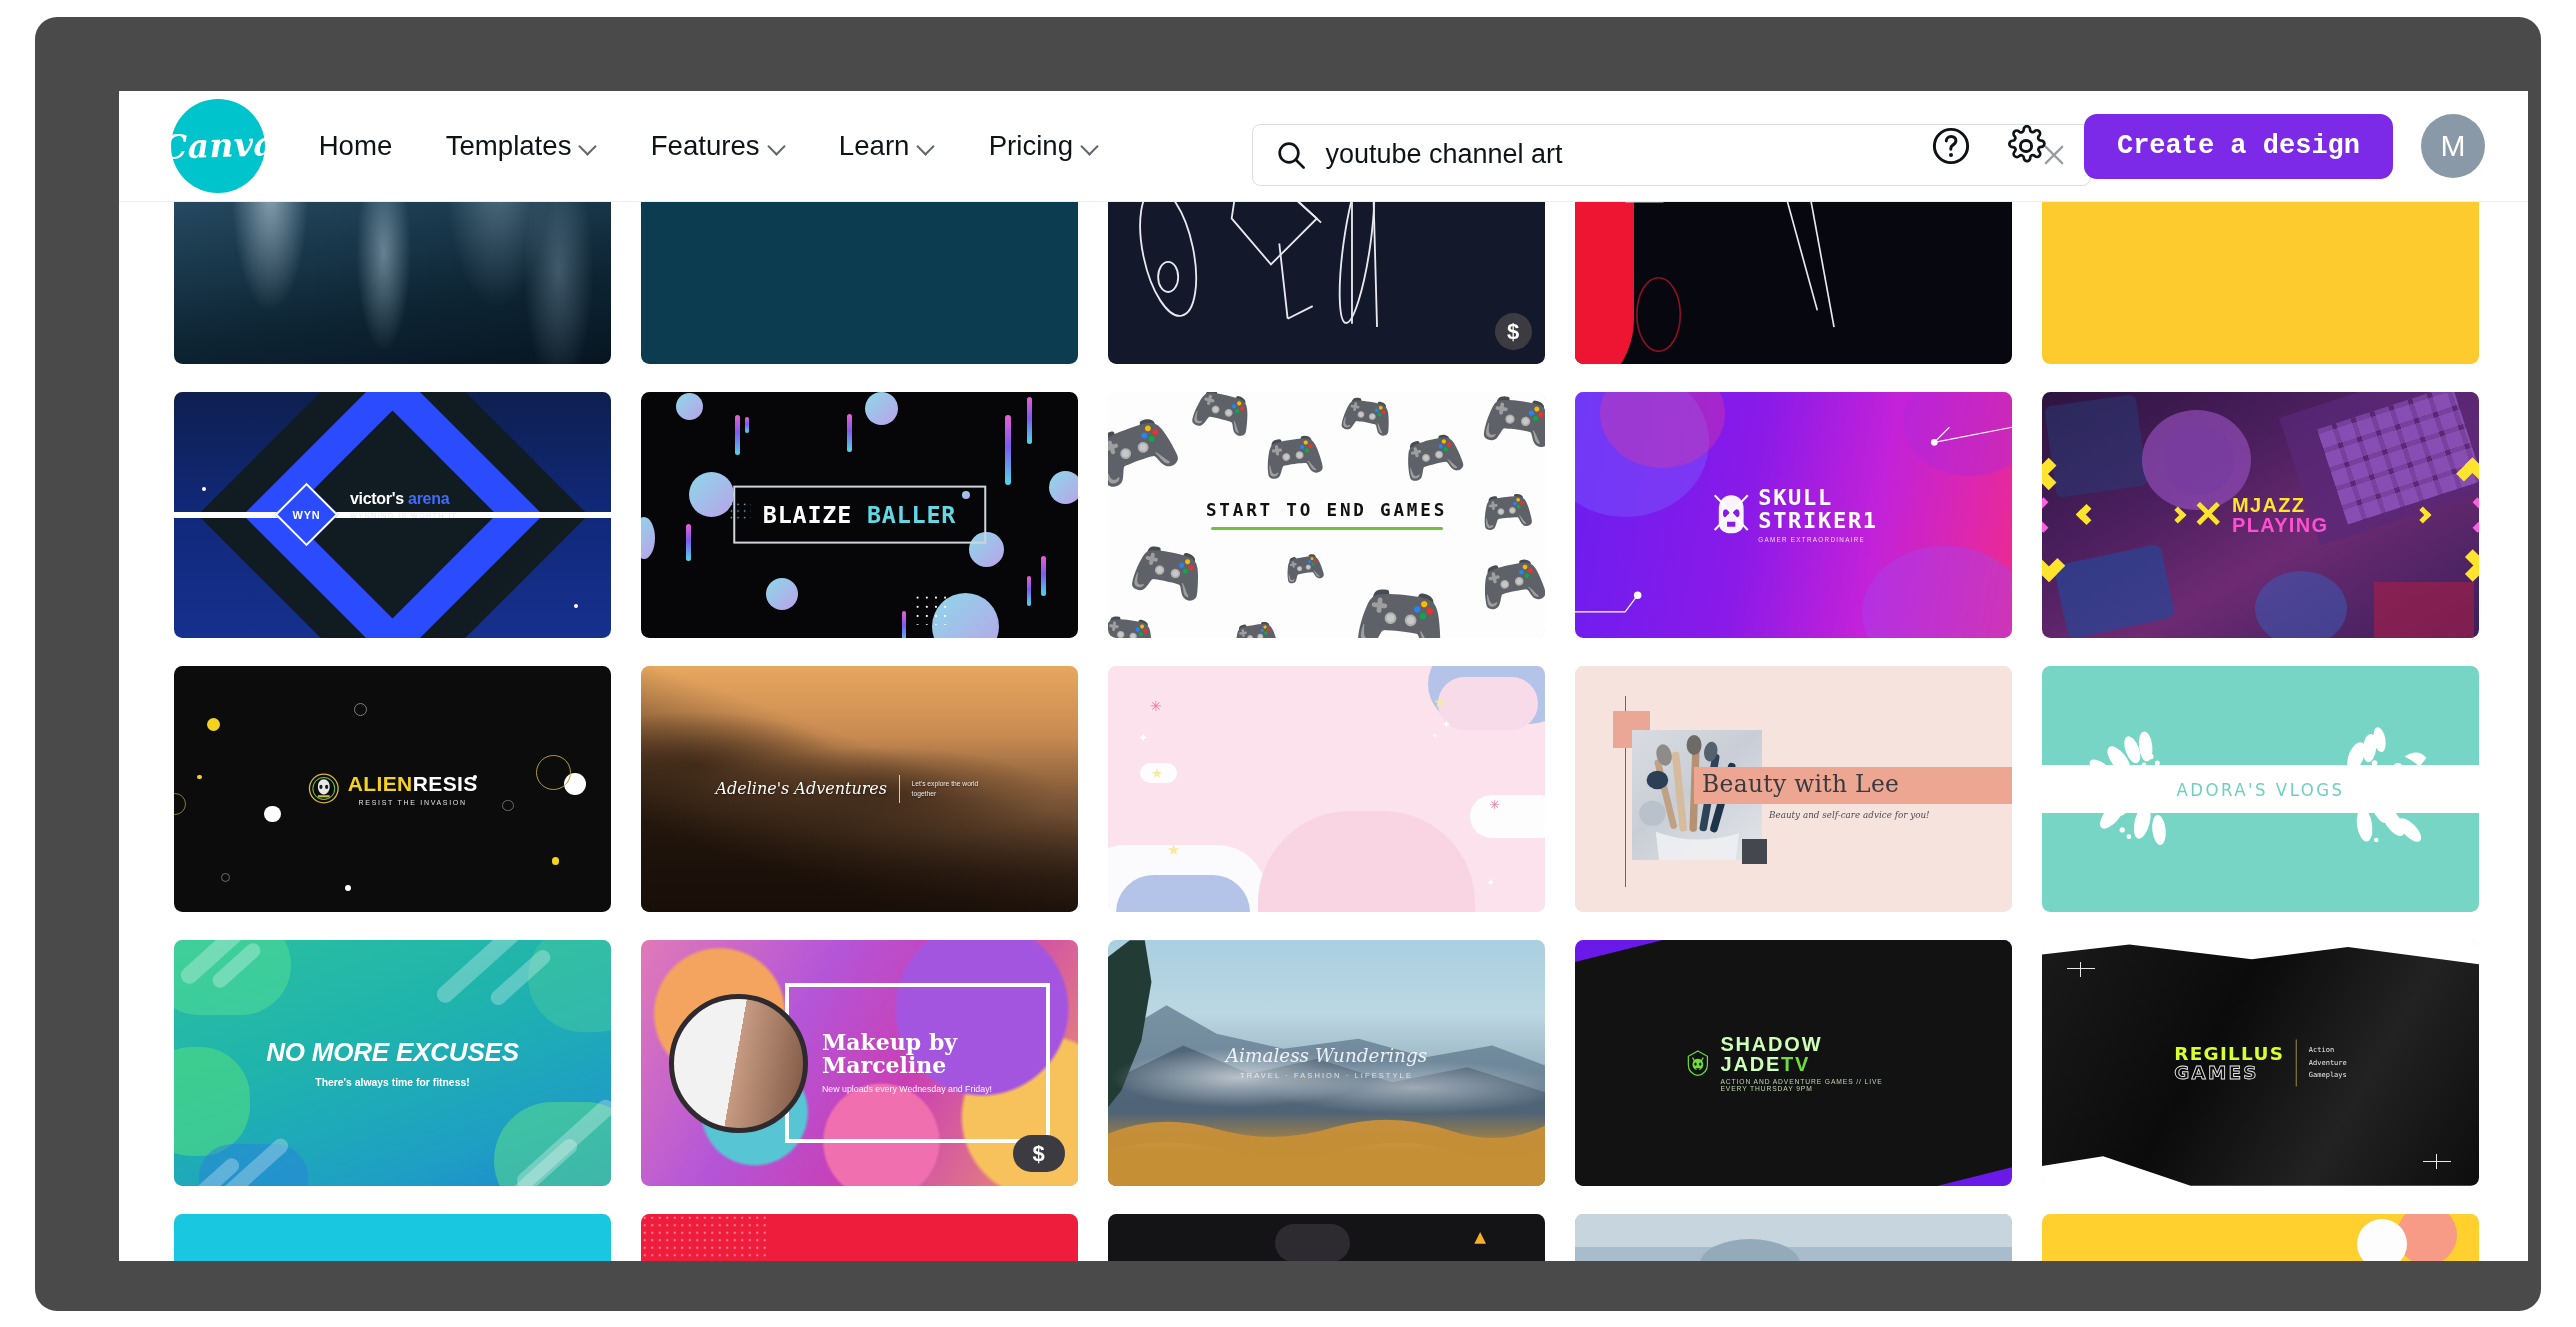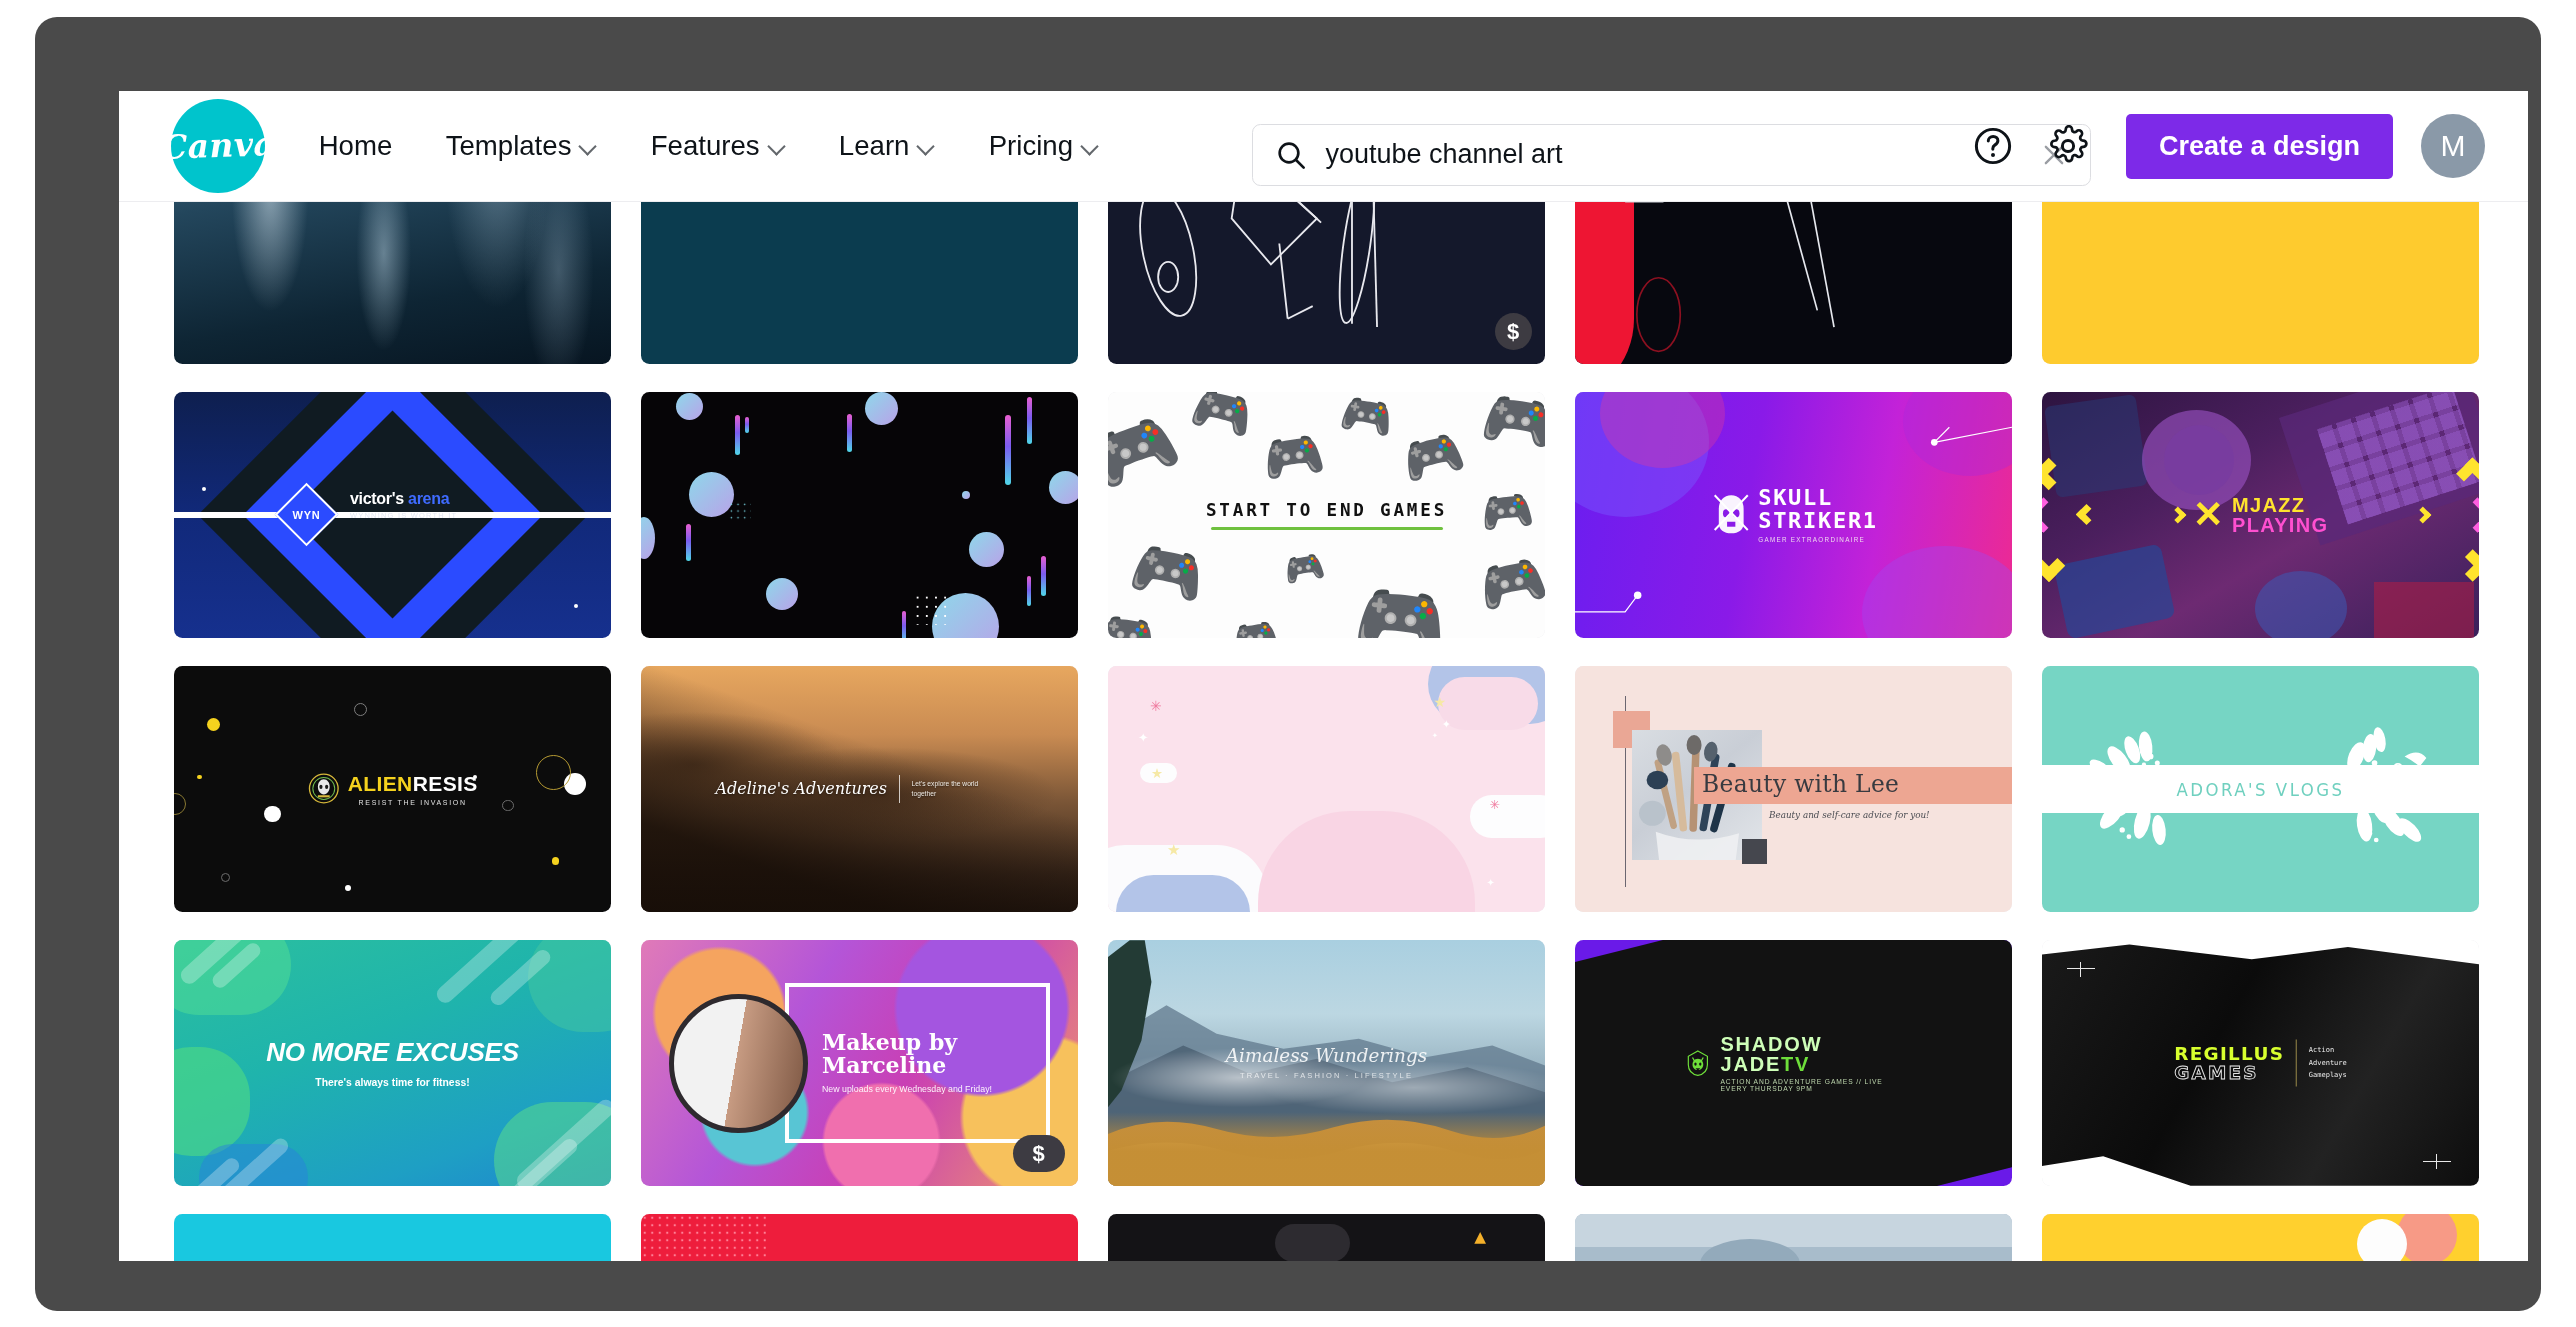--- a/index.html
+++ b/index.html
@@ -86,22 +86,22 @@
   }
   .icon-btn {
     width: 60px; height: 60px; margin-left: 15px; cursor: pointer;
     display: flex; align-items: center; justify-content: center;
     border-radius: 50%;
   }
   #create-design-button {
     margin-left: 28px;
     height: 65px; padding: 0 33px;
     background: #7d2ae8; color: #fff;
-    border: none; border-radius: 5px;
-    font-family: Liberation Sans, sans-serif;
+    border: none; border-radius: 13px;
+    font-family: Liberation Mono, monospace;
     font-size: 27px; font-weight: 700;
     cursor: pointer; white-space: nowrap;
   }
   #user-avatar {
     width: 64px; height: 64px; margin-left: 28px; margin-right: 5px;
     border-radius: 50%; background: #8a99a8;
     color: #fff; font-size: 30px; font-weight: 400;
     display: flex; align-items: center; justify-content: center;
     cursor: pointer; flex: 0 0 auto;
   }
@@ -469,20 +469,26 @@
             <div class="stick" style="left:364px;top:23.4px;width:5.9px;height:70px"></div>
             <div class="stick" style="left:386px;top:5px;width:5px;height:47px"></div>
             <div class="stick" style="left:45px;top:132px;width:5px;height:37px"></div>
             <div class="stick" style="left:400px;top:164px;width:5px;height:40px"></div>
             <div class="stick" style="left:386px;top:184px;width:4.2px;height:30px"></div>
             <div class="stick" style="left:261px;top:219px;width:4.2px;height:33px"></div>
             <div style="position:absolute;left:87px;top:109px;width:23.4px;height:20px;background:
                  radial-gradient(#7ee0ee 0.8px,transparent 1px) 0 0/6.7px 6.7px"></div>
             <div style="position:absolute;left:272px;top:201px;width:35px;height:32px;background:
                  radial-gradient(#fff 1.1px,transparent 1.3px) 0 0/9.2px 9.2px"></div>
+            <div class="blaize-box">
+              <div style="font-size:23.4px;font-weight:700;letter-spacing:0.8px;font-family:'DejaVu Sans Mono',monospace;white-space:nowrap">
+                <span style="color:#fff">BLAIZE</span>
+                <span style="color:#63d7e3">BALLER</span>
+              </div>
+            </div>
           </div>
         </div>
 
         <div class="tpl-card">
           <div class="tpl-inner art-gamepads">
             <span class="gp" style="left:-15px;top:25px;color:#5cc231;transform:rotate(-20deg);font-size:69px">🎮</span>
             <span class="gp" style="left:84px;top:-5px;color:#111;transform:rotate(14deg)">🎮</span>
             <span class="gp" style="left:155px;top:40px;color:#5cc231;transform:rotate(-8deg)">🎮</span>
             <span class="gp" style="left:232px;top:3.3px;color:#111;transform:rotate(10deg);font-size:43px">🎮</span>
             <span class="gp" style="left:294px;top:40px;color:#5cc231;transform:rotate(-14deg)">🎮</span>

